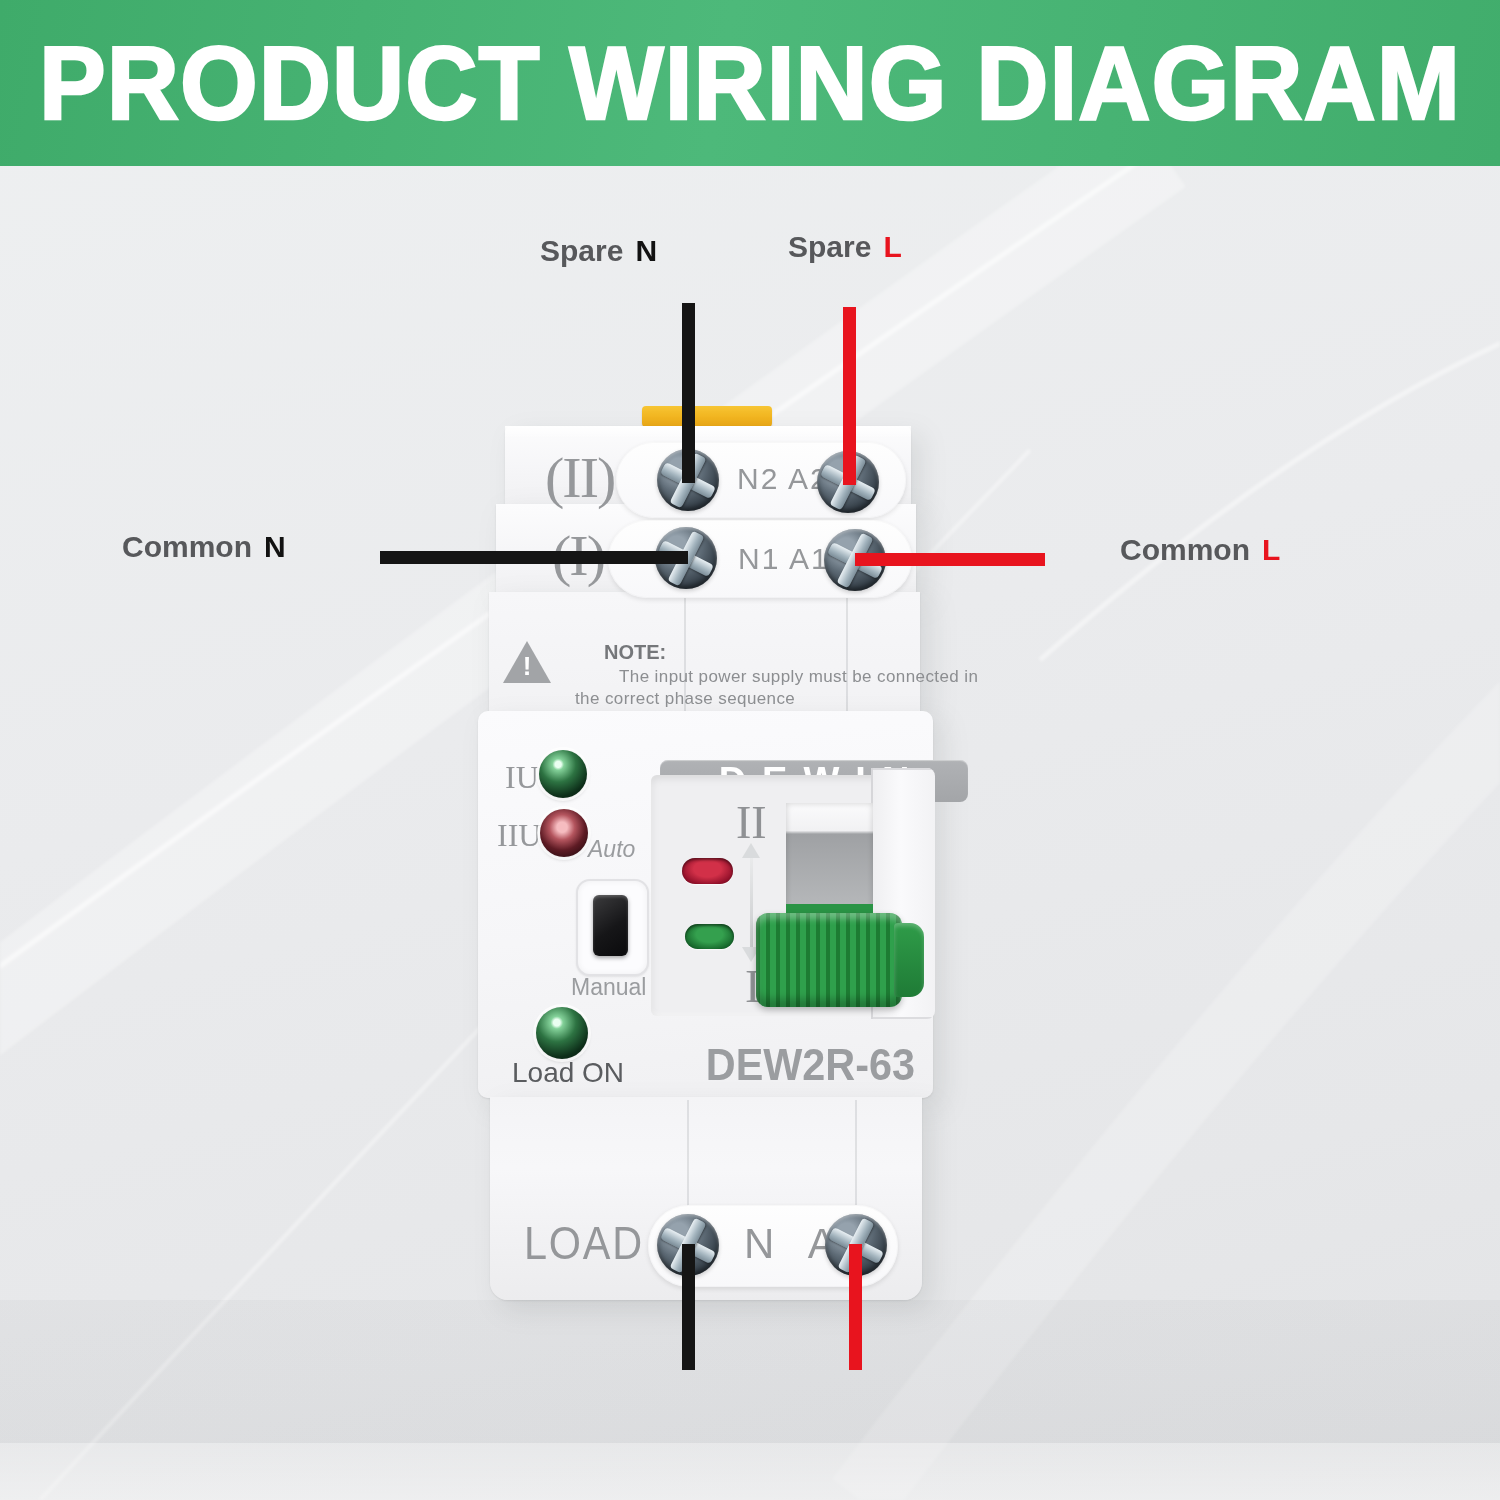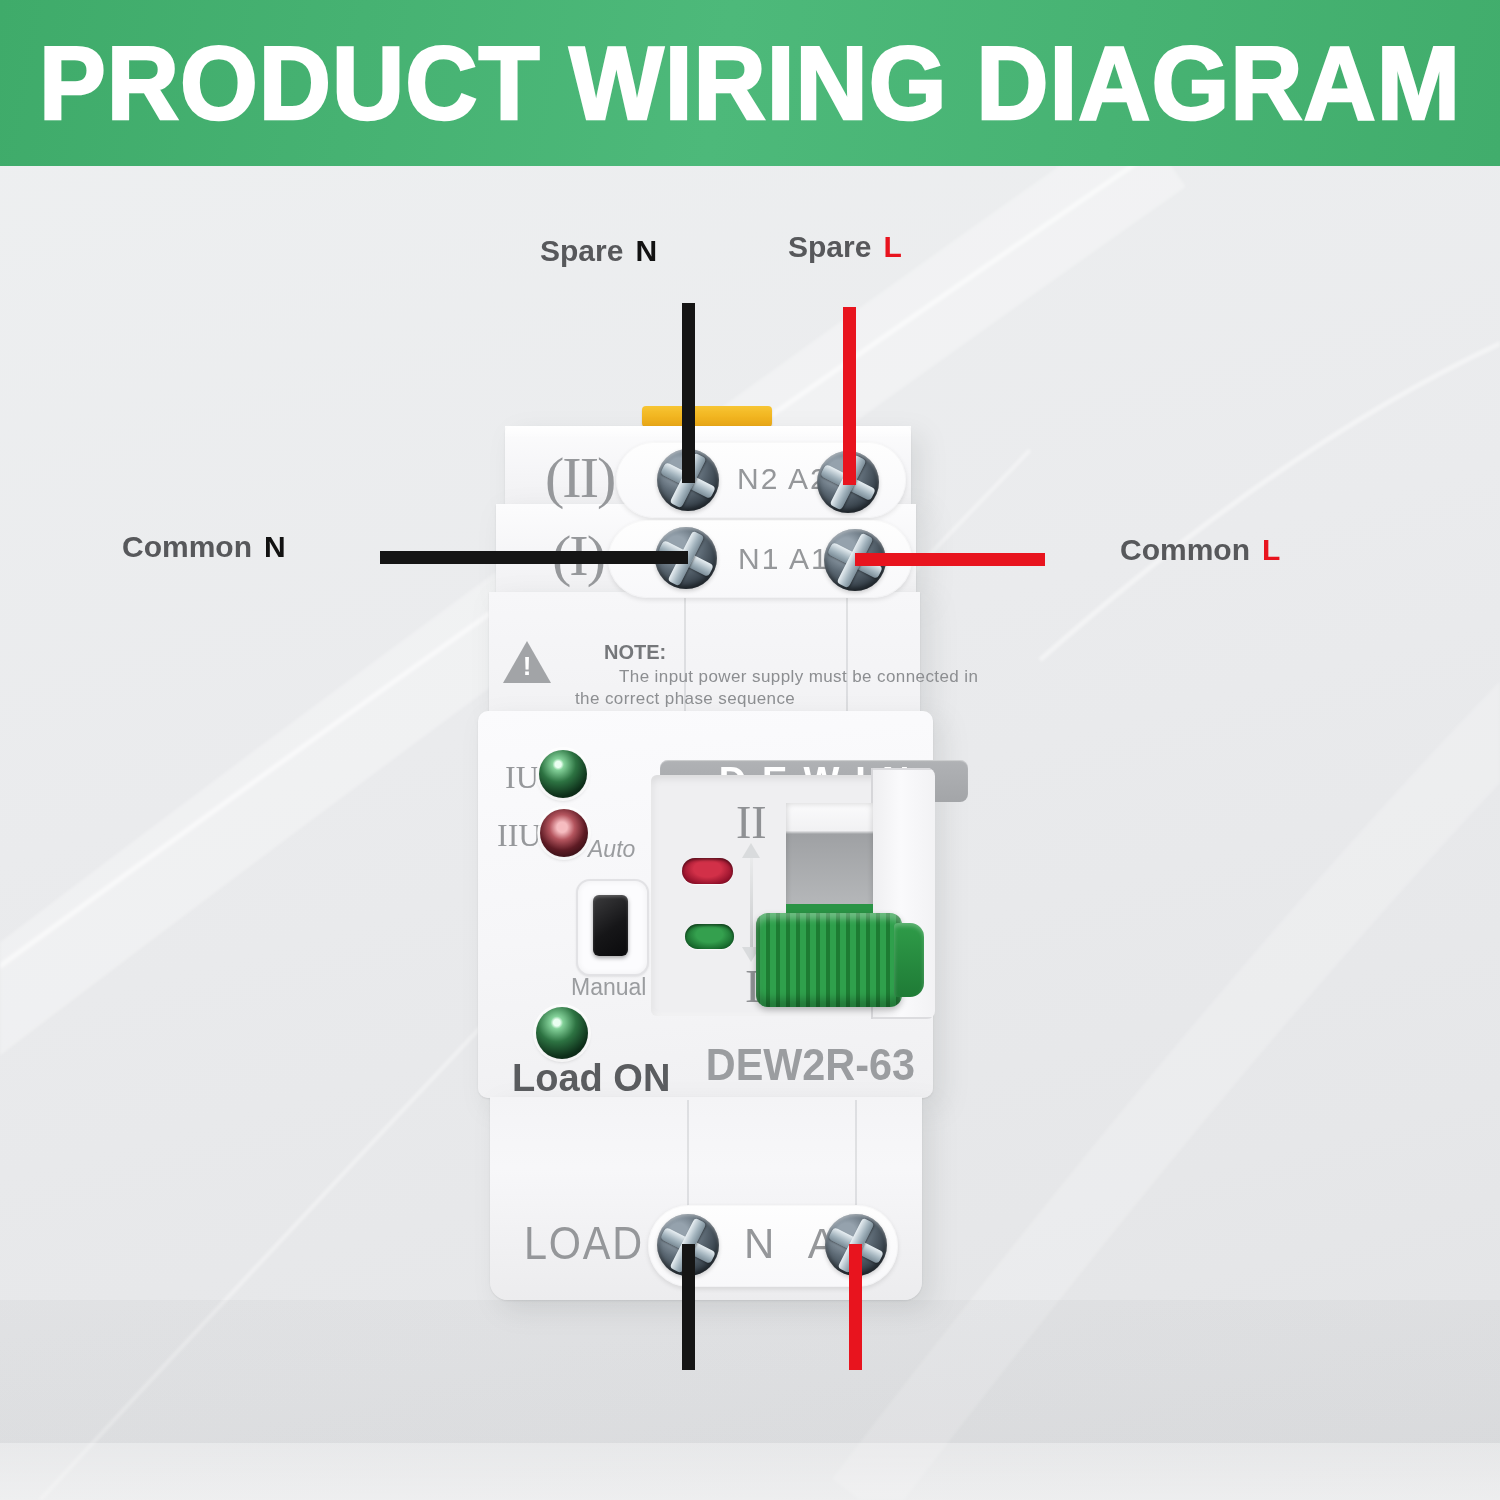--- a/index.html
+++ b/index.html
@@ -90,21 +90,21 @@
     color:#9b9da0;font-weight:bold;font-size:44px;letter-spacing:0;transform:scaleX(.94);transform-origin:right;}
   
   .led{position:absolute;border-radius:50%;box-shadow:0 0 0 3px rgba(255,255,255,.75),0 2px 4px rgba(0,0,0,.25);}
   .led-grn{background:radial-gradient(circle at 40% 30%,#eafff1 0 7%,#83d199 13%,#2d7342 40%,#0d2e19 72%,#081b0e 100%);}
   .led-red{background:radial-gradient(circle at 46% 38%,#f6bcc0 0 13%,#b4555e 32%,#5e1b24 58%,#260a0f 88%);}
   .led-iu{left:539px;top:750px;width:48px;height:48px;}
   .led-iiu{left:540px;top:809px;width:48px;height:48px;}
   .led-load{left:536px;top:1007px;width:52px;height:52px;}
   .lbl-iu{left:505px;top:759px;font-size:32px;}
   .lbl-iiu{left:497px;top:817px;font-size:32px;}
-  .lbl-loadon{position:absolute;left:512px;top:1057px;font-weight:bold;font-size:38px;color:#5a5c5f;}
+  .lbl-loadon{position:absolute;left:512px;top:1057px;font-weight:normal;font-size:28px;color:#5a5c5f;}
   .lbl-auto{position:absolute;left:588px;top:836px;font-size:23px;color:#9a9c9f;font-style:italic;}
   .lbl-manual{position:absolute;left:571px;top:974px;font-size:23px;color:#9a9c9f;}
   .toggle{left:576px;top:879px;width:69px;height:93px;border-radius:14px;
     background:#fcfcfe;border:2px solid #e2e2e5;box-shadow:inset 0 0 6px rgba(0,0,0,.06),0 1px 2px rgba(0,0,0,.08);}
   .toggle .knob{position:absolute;left:15px;top:14px;width:35px;height:61px;border-radius:6px;
     background:linear-gradient(145deg,#3c3c3e 0%,#161618 55%,#0a0a0c 100%);
     box-shadow:inset 0 2px 3px rgba(255,255,255,.20),0 2px 4px rgba(0,0,0,.35);}
   
   .recess{left:651px;top:775px;width:274px;height:241px;border-radius:6px;background:#efeff1;
     box-shadow:inset 0 3px 8px rgba(0,0,0,.10),inset 0 -2px 4px rgba(255,255,255,.6);}

